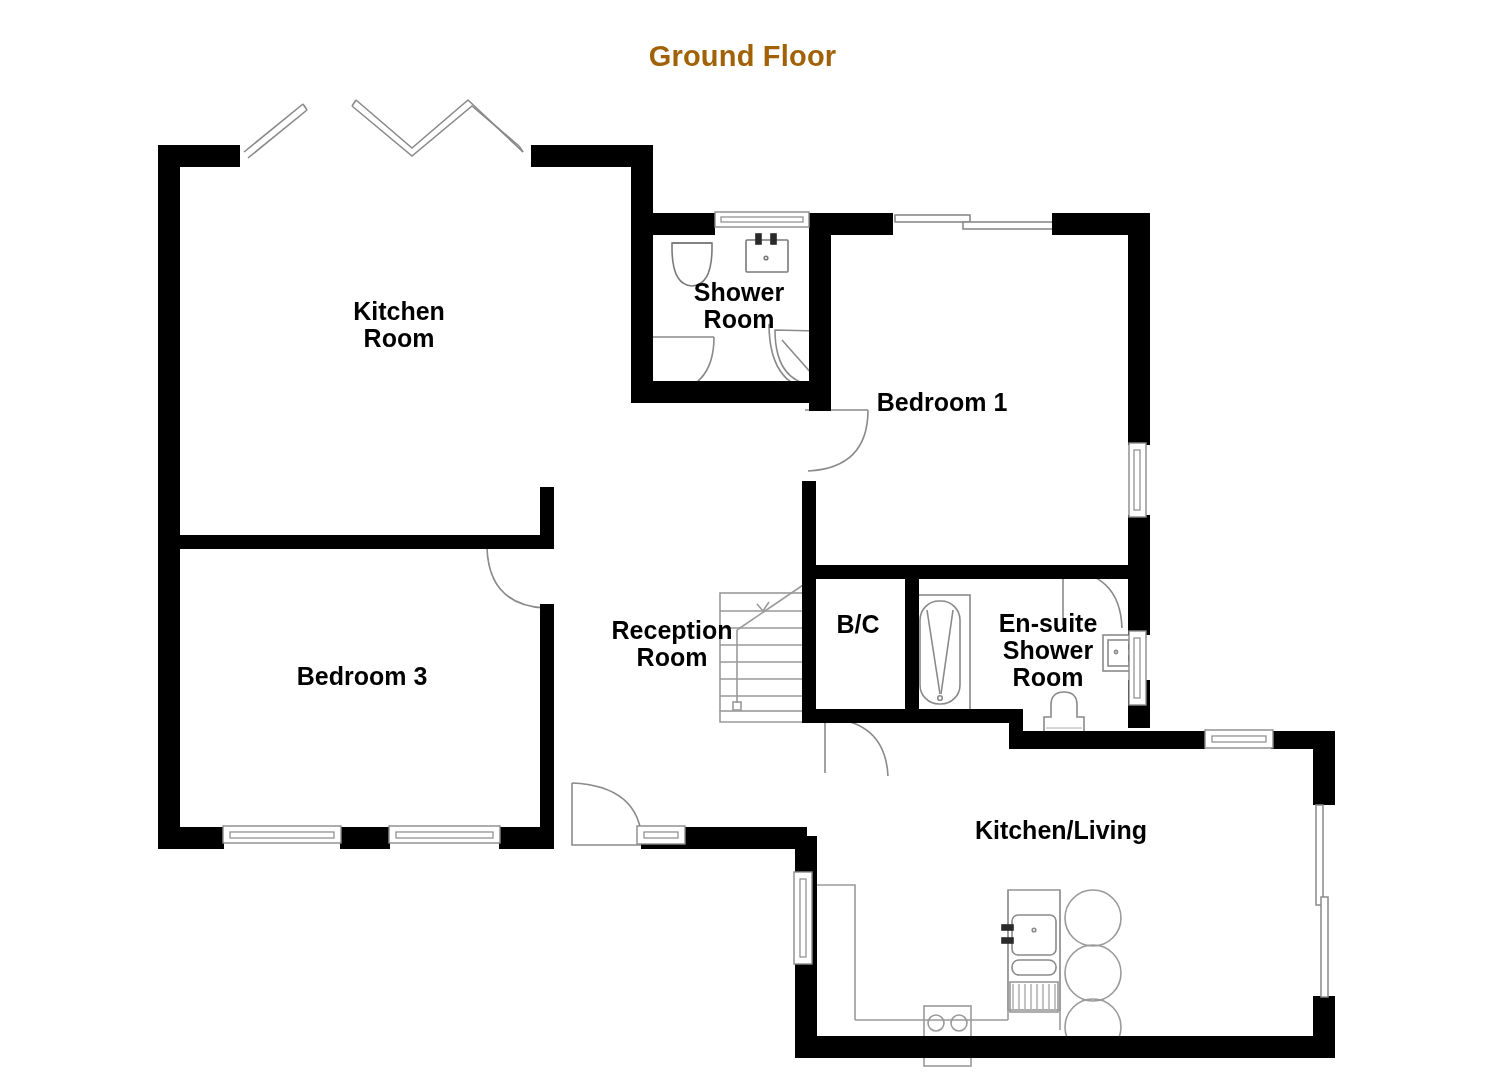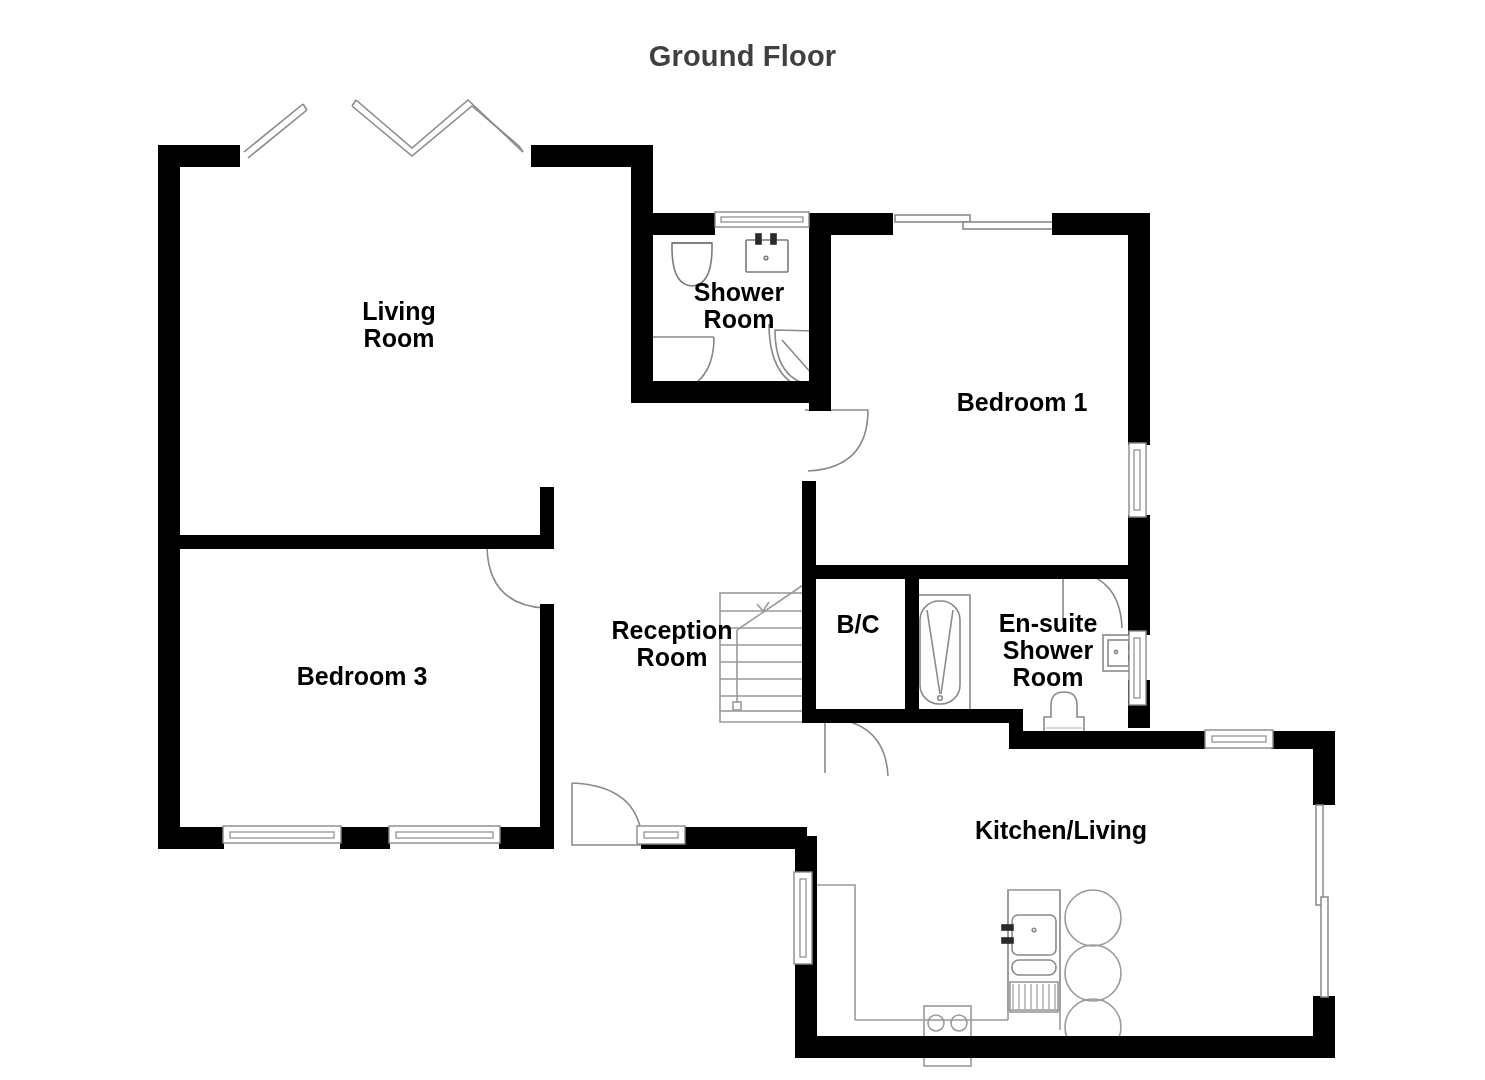--- a/index.html
+++ b/index.html
@@ -6,21 +6,21 @@
   body{
     width:1485px;height:1080px;
     font-family:"Liberation Sans", sans-serif;
     overflow:hidden;
     position:relative;
   }
   #plan-root{position:relative;width:1485px;height:1080px;background:#fff;}
   #floor-title{
     position:absolute;left:0;top:40px;width:1485px;
     text-align:center;
-    font-size:29px;font-weight:bold;color:#404040;
+    font-size:29px;font-weight:bold;color:#a16207;
     letter-spacing:0.2px;
   }
   #svg-plan{position:absolute;left:0;top:0;width:1485px;height:1080px;}
   .room-label{
     position:absolute;
     font-size:25px;font-weight:bold;color:#000;
     text-align:center;line-height:1.08;
     white-space:pre-line;
     transform:translate(-50%,-50%);
     pointer-events:none;
@@ -265,25 +265,25 @@
       </g>
 
       <g fill="none" stroke="#8a8a8a" stroke-width="1.5">
         <rect x="1316" y="805" width="7" height="100" fill="#ffffff"></rect>
         <rect x="1321" y="897" width="7" height="100" fill="#ffffff"></rect>
       </g>
     </g>
 
   </svg>
 
-  <div class="room-label" style="left:399px;top:325px;">Living
+  <div class="room-label" style="left:399px;top:325px;">Kitchen
 Room</div>
   <div class="room-label" style="left:739px;top:306px;">Shower
 Room</div>
-  <div class="room-label" style="left:1022px;top:402px;">Bedroom 1</div>
+  <div class="room-label" style="left:942px;top:402px;">Bedroom 1</div>
   <div class="room-label" style="left:362px;top:676px;">Bedroom 3</div>
   <div class="room-label" style="left:672px;top:644px;">Reception
 Room</div>
   <div class="room-label" style="left:858px;top:624px;">B/C</div>
   <div class="room-label" style="left:1048px;top:650px;">En-suite
 Shower
 Room</div>
   <div class="room-label" style="left:1061px;top:830px;">Kitchen/Living</div>
 
 </div>

